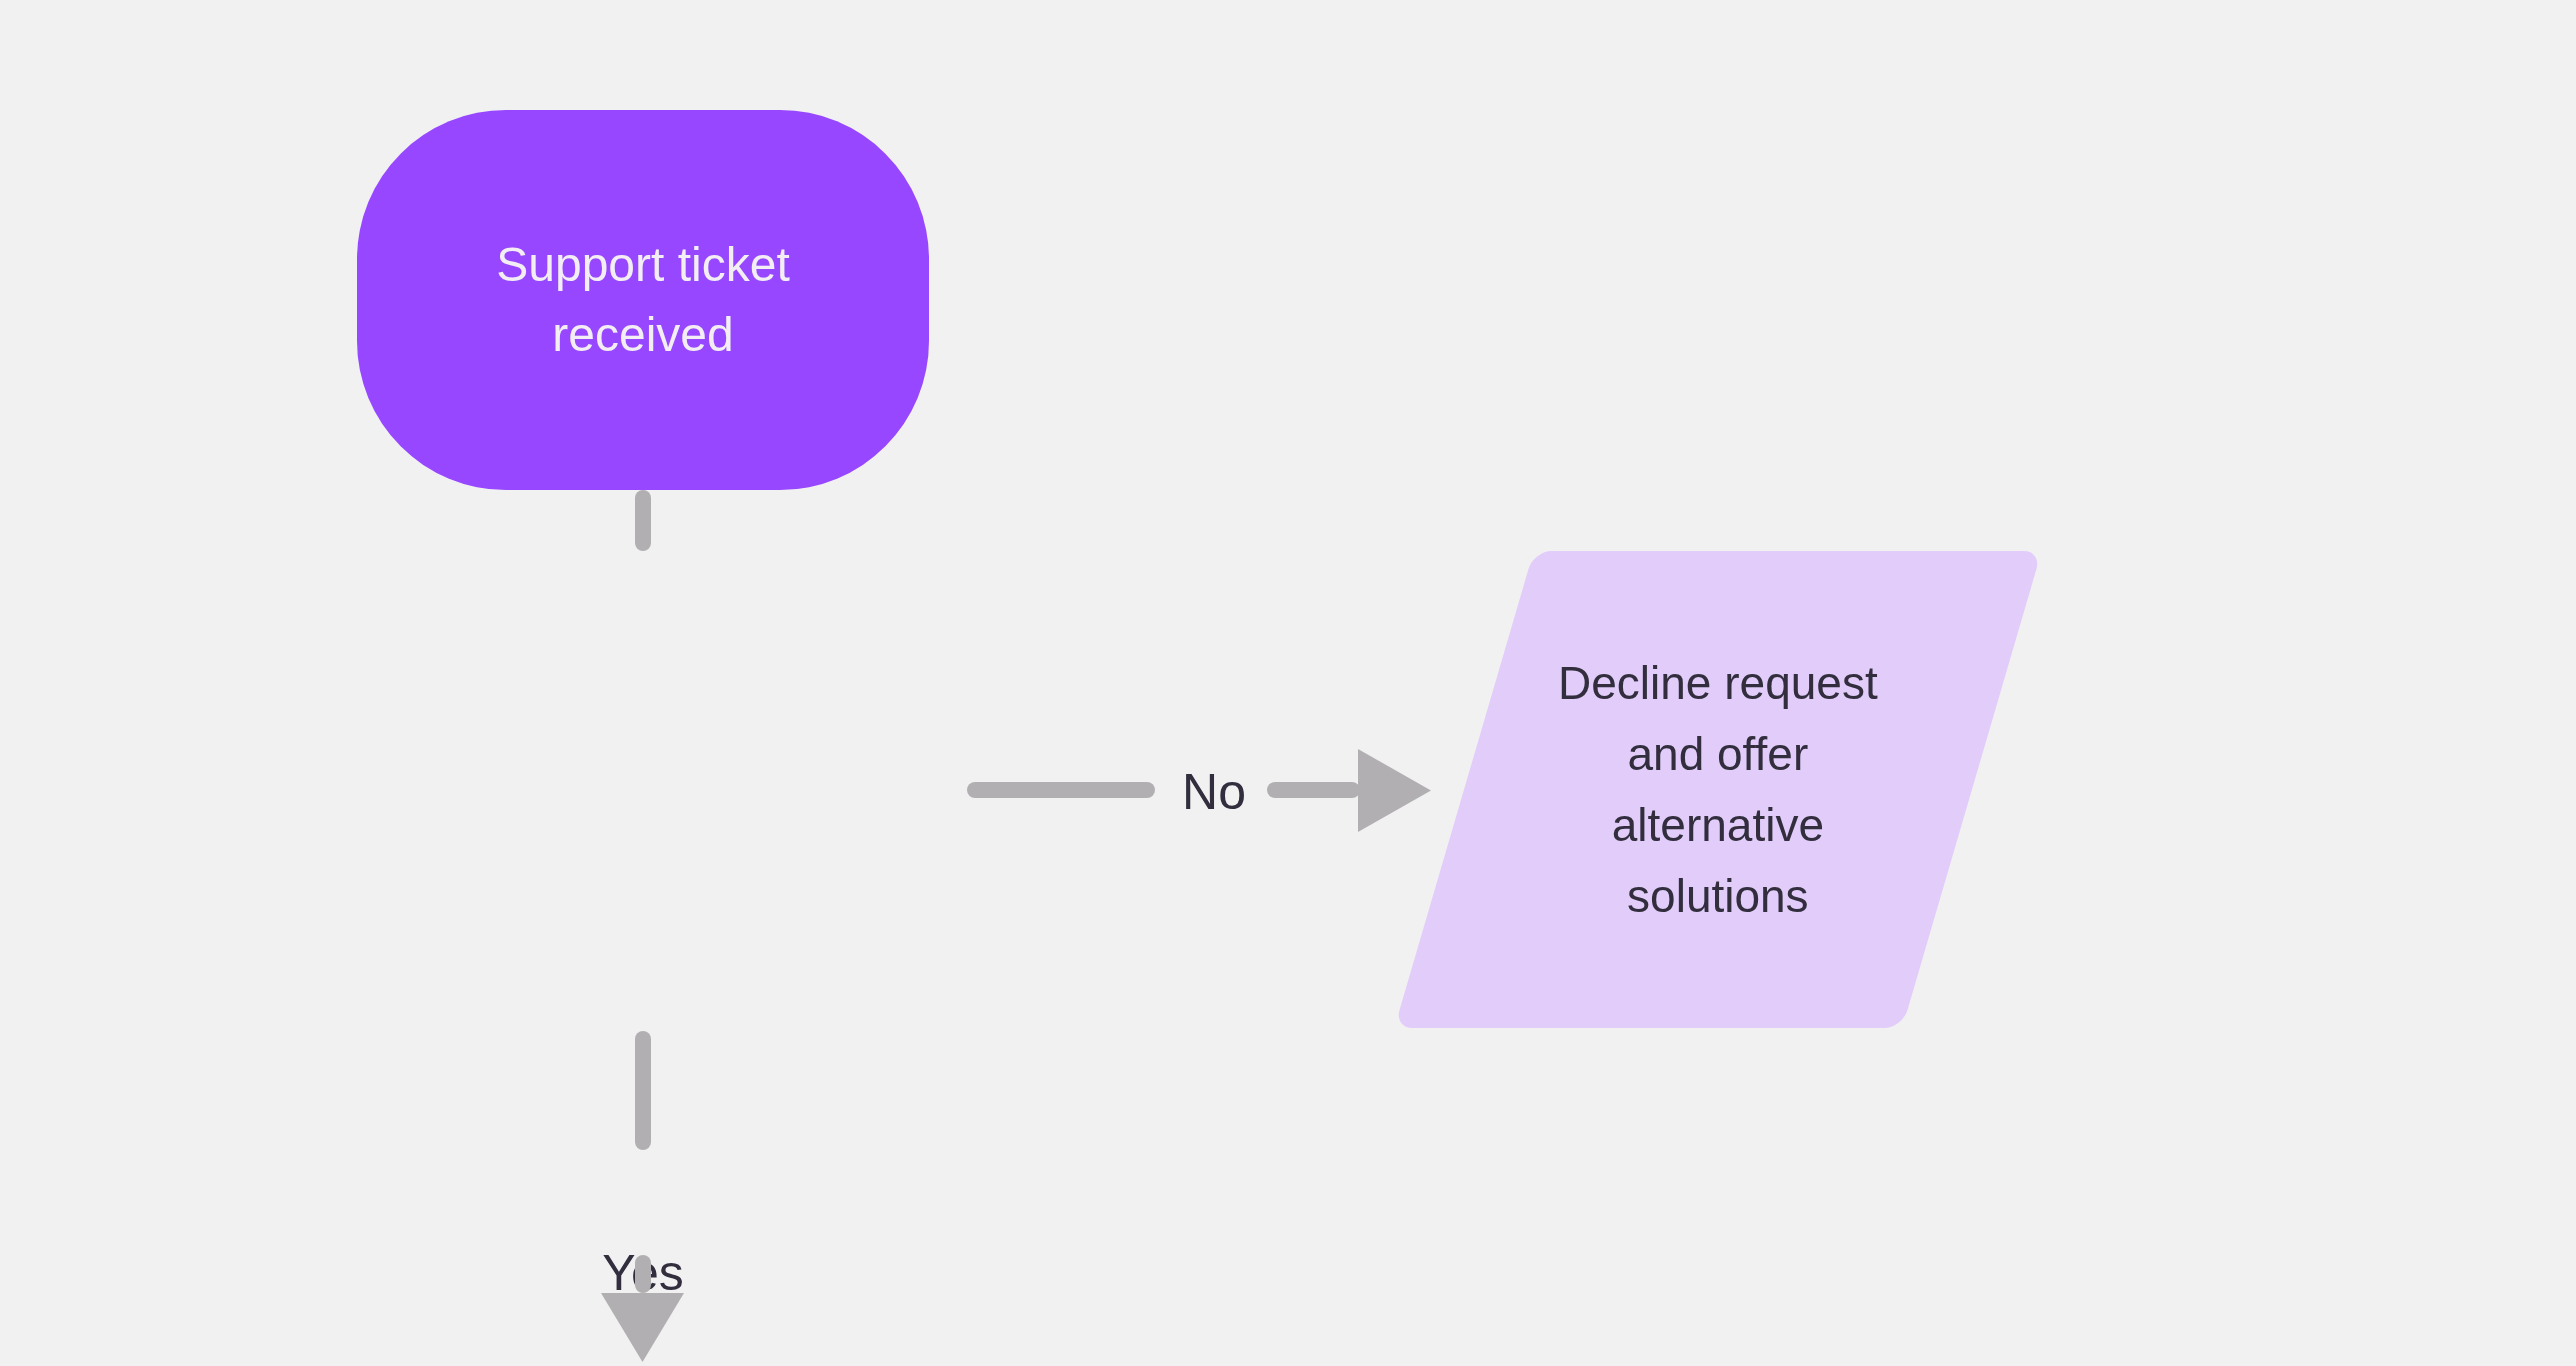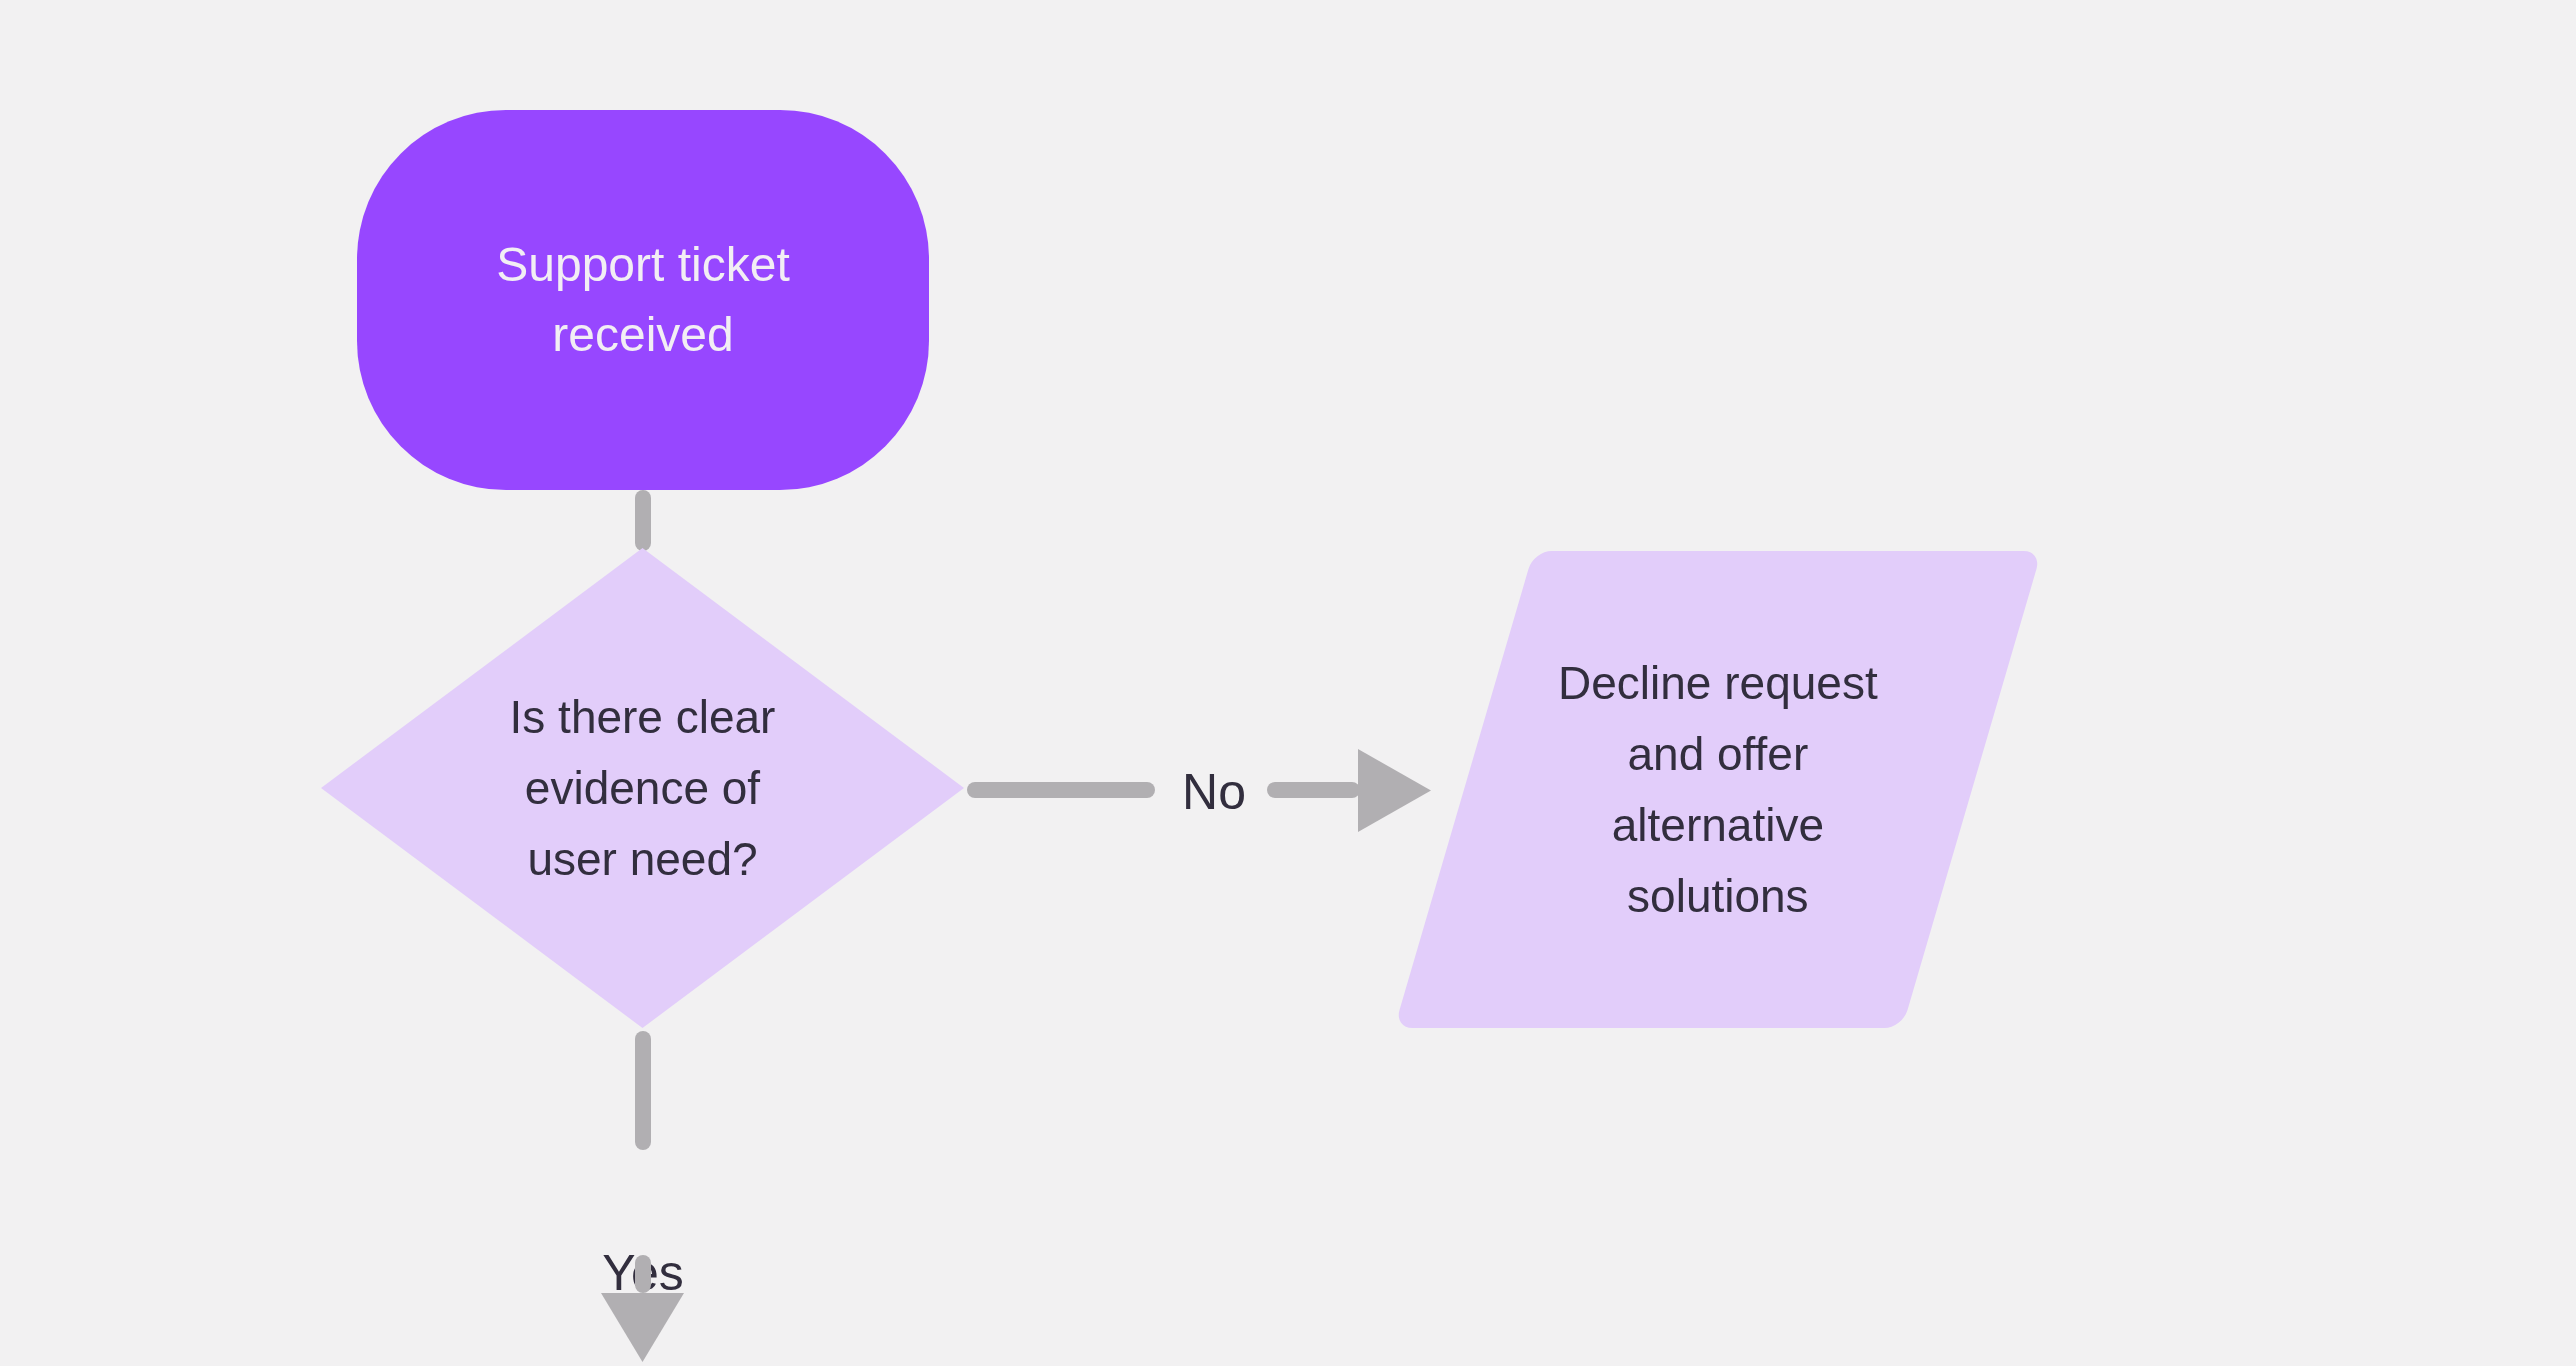--- a/index.html
+++ b/index.html
@@ -99,23 +99,20 @@
 <body>
 
 <div class="canvas">
 
   <div class="node terminator">
     <div class="node-label">Support ticket received</div>
   </div>
 
   <div class="conn" style="left:635px; top:490px; width:16px; height:61px;"></div>
 
-  <div class="node diamond">
-    <div class="node-label">Is there clear evidence of user need?</div>
-  </div>
 
   <div class="conn" style="left:967px; top:782px; width:188px; height:16px;"></div>
   <div class="edge-label" style="left:1214px; top:792px;">No</div>
   <div class="conn" style="left:1267px; top:782px; width:93px; height:16px;"></div>
   <div class="arrowhead-right" style="left:1358px; top:749px;"></div>
 
   <div class="node parallelogram">
     <div class="node-label">Decline request and offer alternative solutions</div>
   </div>
 

